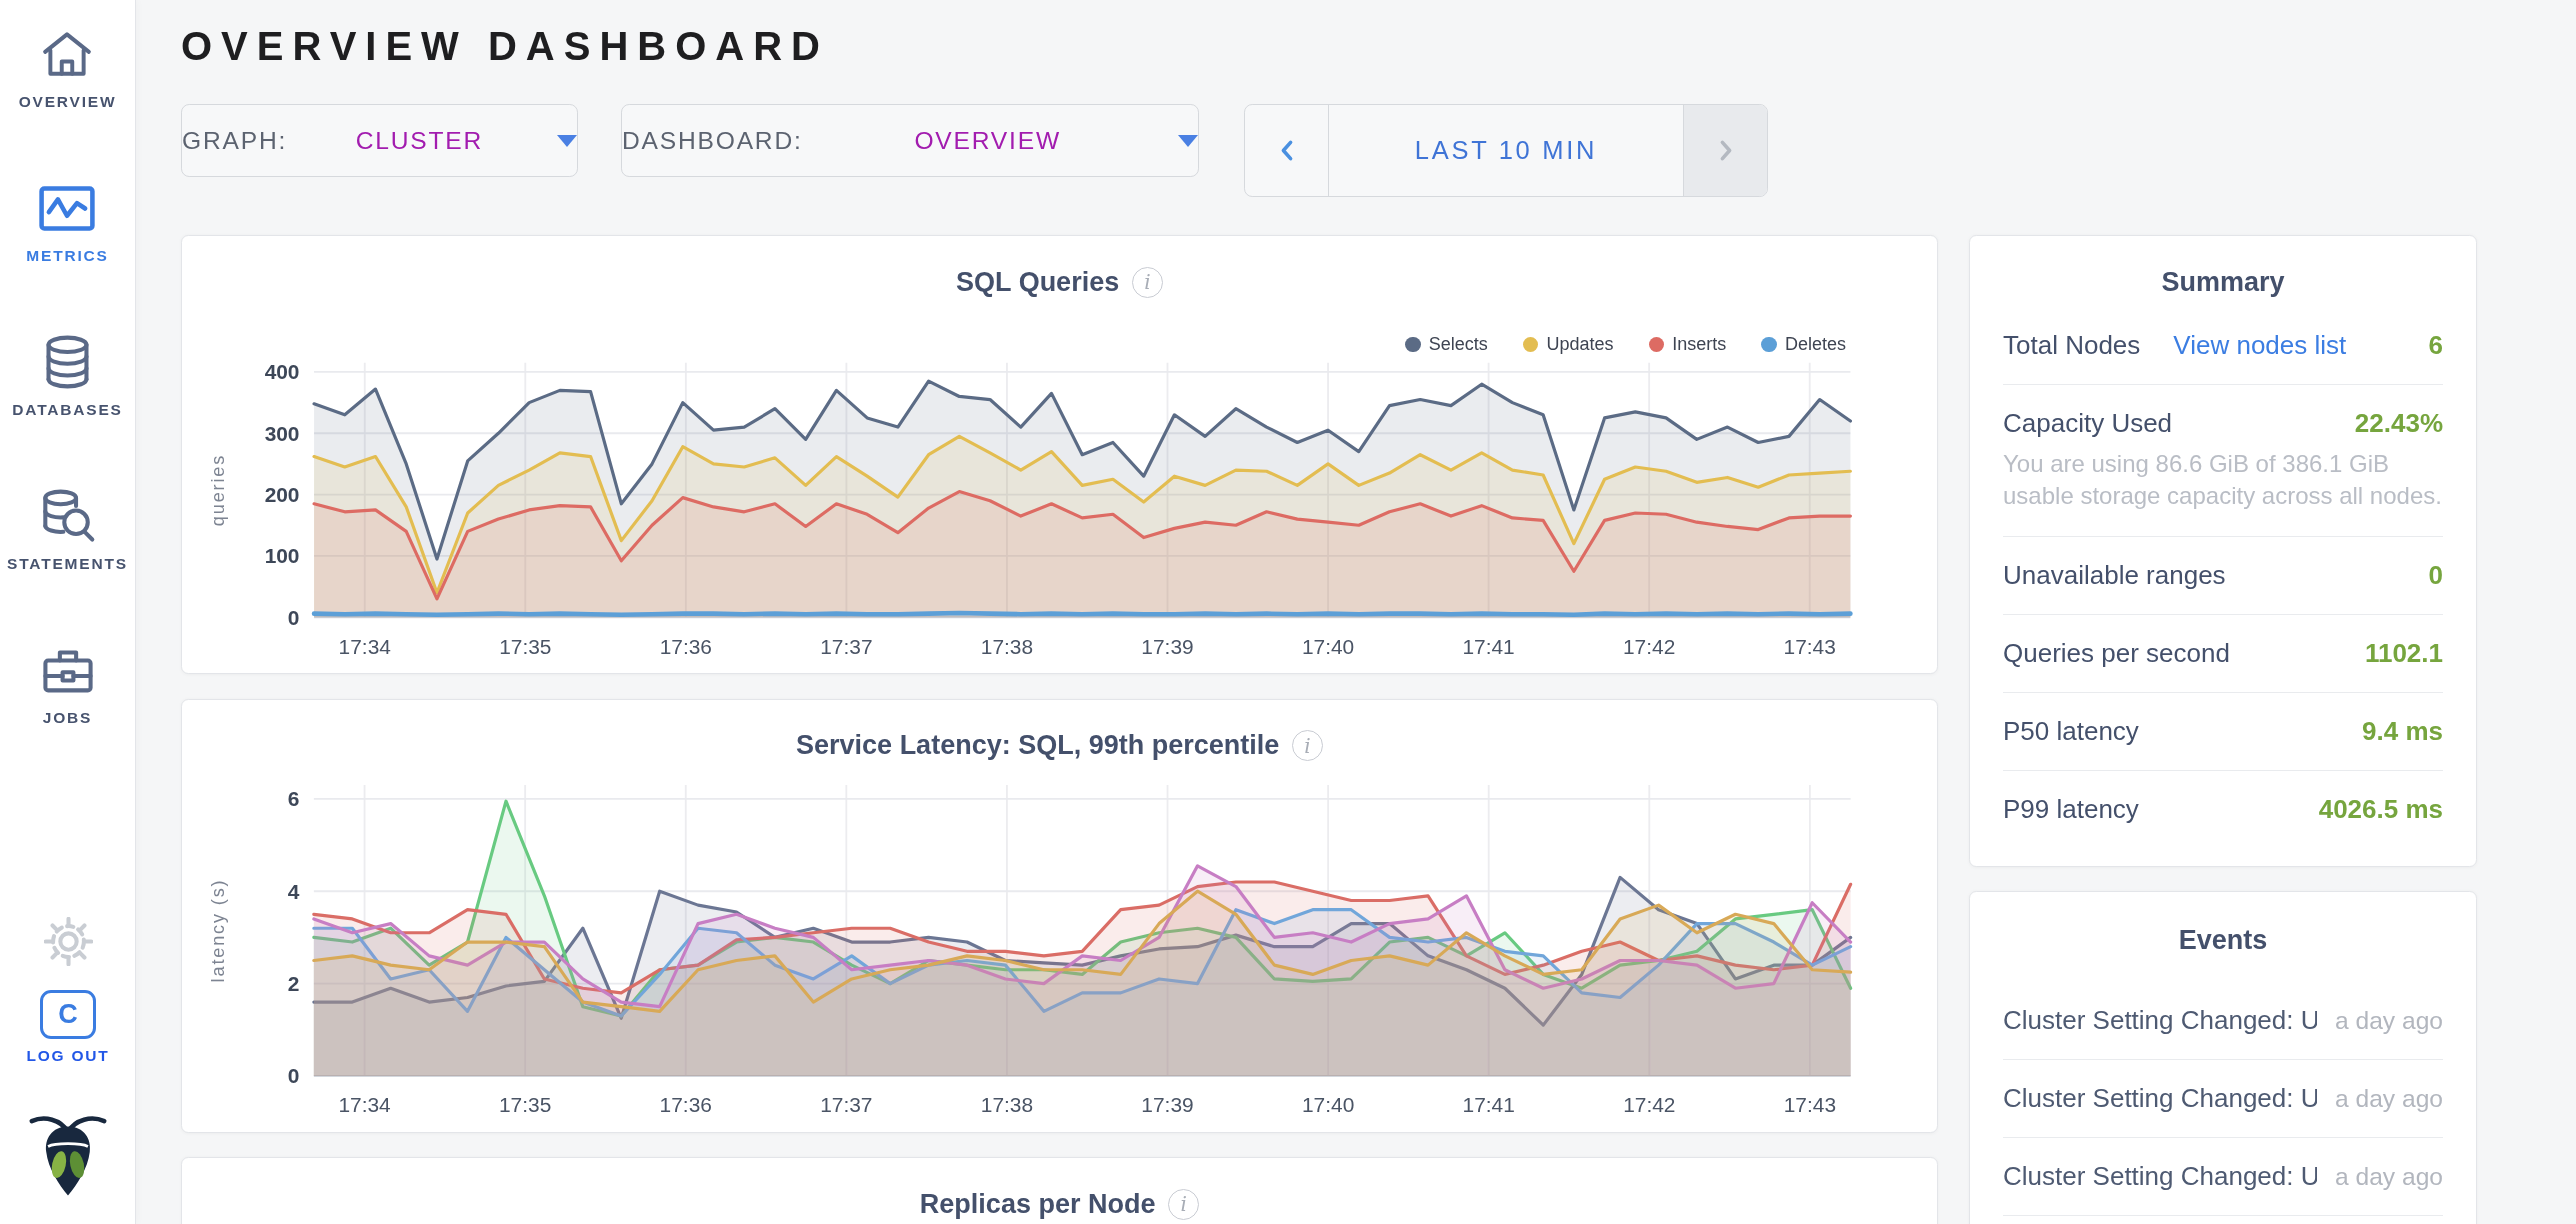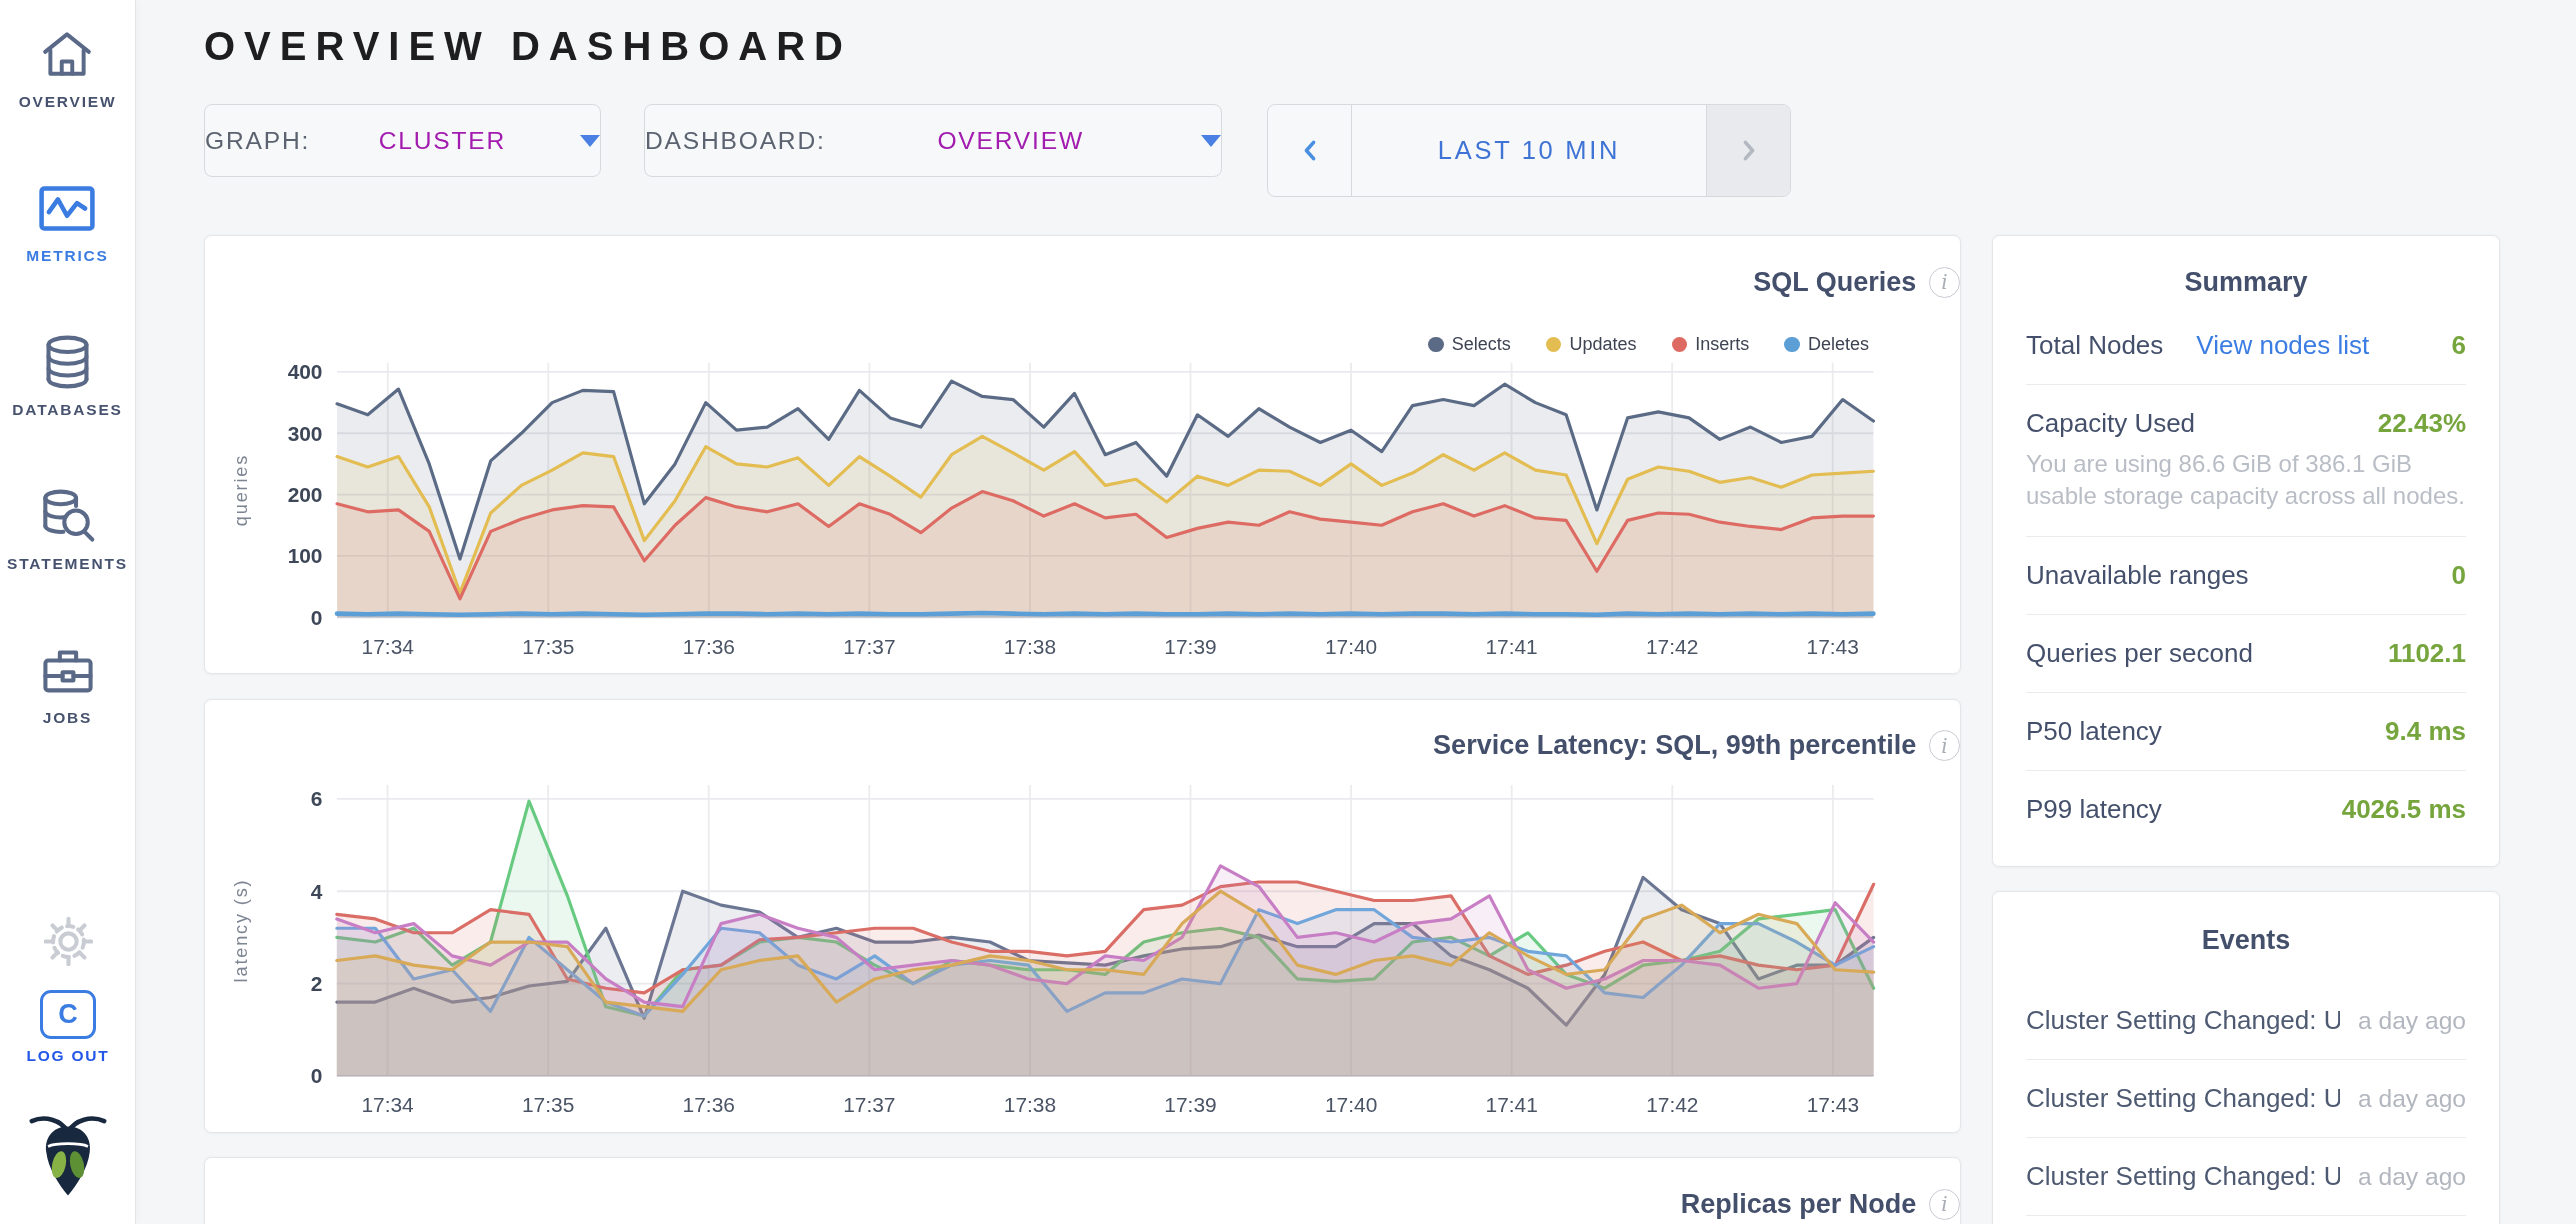--- a/index.html
+++ b/index.html
@@ -28,21 +28,21 @@
   .logout-wrap { position: absolute; top: 990px; left: 0; width: 136px; display:flex; flex-direction:column; align-items:center; cursor: pointer; }
   .logout-box {
     width: 56px; height: 49px; border: 3.6px solid #3a7ce1; border-radius: 11px;
     display: flex; align-items: center; justify-content: center;
     color: #3a7ce1; font-size: 27px; font-weight: bold;
   }
   .logout-label { margin-top: 8.2px; font-size: 15.5px; font-weight: bold; letter-spacing: 1.8px; color: #1f41f2; color: #2257e7; }
   .logo-wrap { position: absolute; top: 1112px; left: 0; width: 136px; display: flex; justify-content: center; cursor: pointer; }
 
   
-  .main { position: absolute; left: 136px; top: 0; right: 0; bottom: 0; padding: 24px 0 0 68px; border-radius: 23px; }
+  .main { position: absolute; left: 136px; top: 0; right: 0; bottom: 0; padding: 24px 0 0 45px; border-radius: 23px; }
   .page-title {
     font-size: 40px; font-weight: 800; letter-spacing: 9px; color: #1e1e20;
   }
   .controls { display: flex; margin-top: 35px; }
   .dropdown {
     height: 73px; background: #f7f8f9; border: 0.9px solid #d6d9dd; border-radius: 8.2px;
     display: flex; align-items: center; justify-content: space-between; cursor: pointer;
   }
   .dd-graph { width: 397px; }
   .dd-dashboard { width: 578px; margin-left: 43px; }
@@ -67,21 +67,21 @@
 
   .content-row { display: flex; margin-top: 38px; }
   .charts-col { width: 1757px; }
   .side-col { width: 508px; margin-left: 31px; }
 
   .card {
     background: #ffffff; border: 0.9px solid #e3e5e9; border-radius: 7.3px;
     box-shadow: 0 0.9px 3.6px rgba(0,0,0,0.04);
   }
   .chart-card { width: 1757px; margin-bottom: 24.6px; padding-top: 27px; position: relative; }
-  .chart-title-row { display: flex; align-items: center; justify-content: flex-end; height: 38px; }
+  .chart-title-row { display: flex; align-items: center; justify-content: center; height: 38px; }
   .chart-title { font-size: 27px; font-weight: bold; color: #44506b; }
   .info-icon {
     width: 31px; height: 31px; border: 1.8px solid #c9ccd3; border-radius: 50%;
     margin-left: 12.7px; display: inline-flex; align-items: center; justify-content: center;
     color: #a8adb6; font-size: 20px; font-family: "DejaVu Serif", serif; font-style: italic;
     cursor: pointer; flex: none;
   }
   .legend-row { position: absolute; top: 98px; right: 91px; display: flex; }
   .legend-item { display: flex; align-items: center; margin-left: 35px; }
   .legend-dot { width: 15.5px; height: 15.5px; border-radius: 50%; margin-right: 8.2px; }

